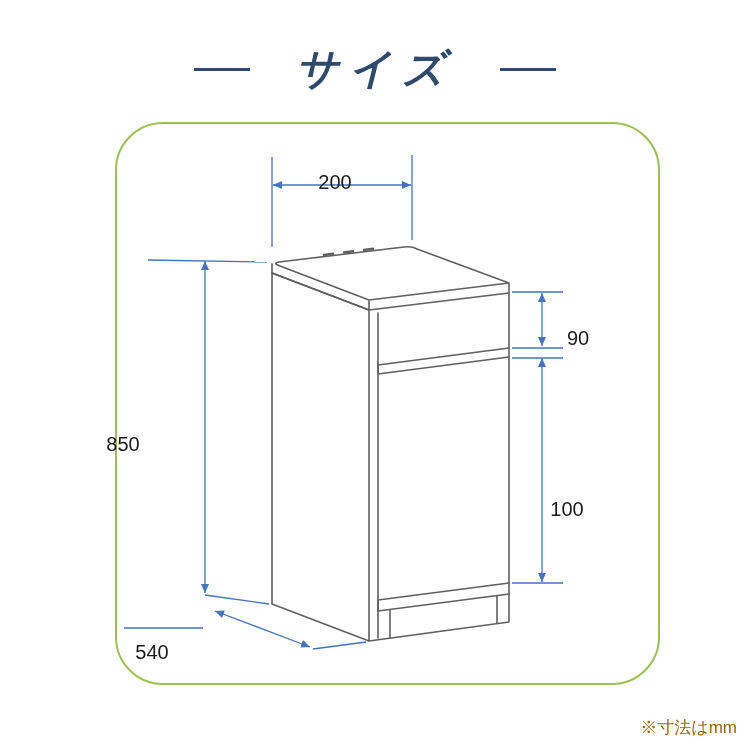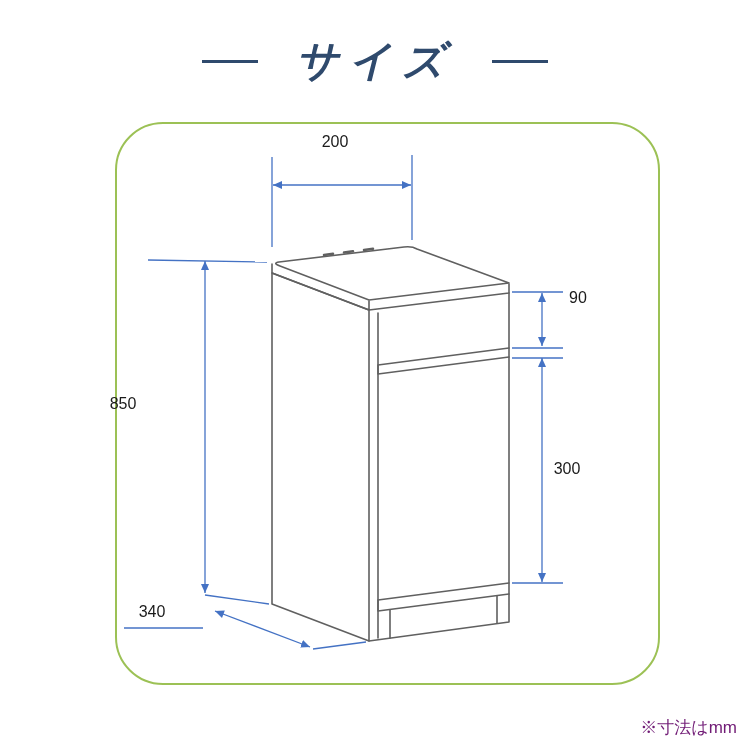--- a/index.html
+++ b/index.html
@@ -21,21 +21,21 @@
   }
   .title-row{
     position:absolute;top:30px;left:0;right:0;
     display:flex;align-items:center;justify-content:center;gap:30px;
   }
   .title-dash{
     display:inline-block;width:56px;height:3px;
     background:var(--title-color,#2f4a6d);
   }
   .page-title{
-    margin:8px;
+    margin:16px;
     font-family:"Liberation Serif",serif;
     font-style:italic;
     font-weight:bold;
     font-size:42px;
     letter-spacing:10px;
     color:var(--title-color,#2f4a6d);
     line-height:1.1;
   }
   .frame{
     position:absolute;
@@ -61,29 +61,30 @@
   }
   .dim{
     fill:none;
     stroke:var(--dimension-color,#4472c4);
     stroke-width:1.3;
   }
   .arrowhead{fill:var(--dimension-color,#4472c4);}
   .dim-label{
     position:absolute;
     transform:translate(-50%,-50%);
-    font-size:16px;
+    font-size:20px;
     color:var(--label-color,#1b1b1b);
     white-space:nowrap;
+    margin-top:40px;
   }
   .unit-note{
     position:absolute;
     right:13px;bottom:11px;
     font-size:17px;
-    color:#701a75;
+    color:#a16207;
     white-space:nowrap;
   }
 </style>
 </head>
 <body>
 
 <div class="canvas">
 
   <div class="title-row">
     <span class="title-dash"></span>
@@ -134,19 +135,19 @@
       <line class="dim" x1="512" y1="348" x2="563" y2="348"></line>
 
       <line class="dim" x1="542" y1="358" x2="542" y2="582" marker-start="url(#arrS)" marker-end="url(#arrE)"></line>
       <line class="dim" x1="512" y1="358" x2="563" y2="358"></line>
       <line class="dim" x1="512" y1="583" x2="563" y2="583"></line>
     </g>
   </svg>
 
   <div class="dim-label" style="left:335px;top:142px;">200</div>
   <div class="dim-label" style="left:123px;top:404px;">850</div>
-  <div class="dim-label" style="left:152px;top:612px;">340</div>
+  <div class="dim-label" style="left:152px;top:612px;">540</div>
   <div class="dim-label" style="left:578px;top:298px;text-align:center;">90</div>
-  <div class="dim-label" style="left:567px;top:469px;">300</div>
+  <div class="dim-label" style="left:567px;top:469px;">100</div>
 
   <div class="unit-note">※寸法はmm</div>
 
 </div>
 
 </body></html>

